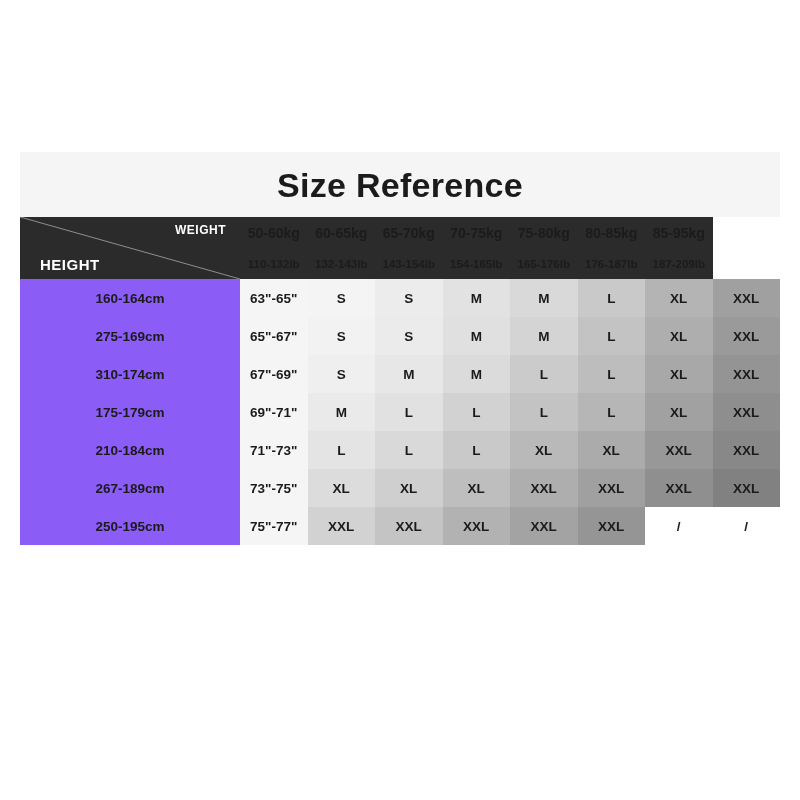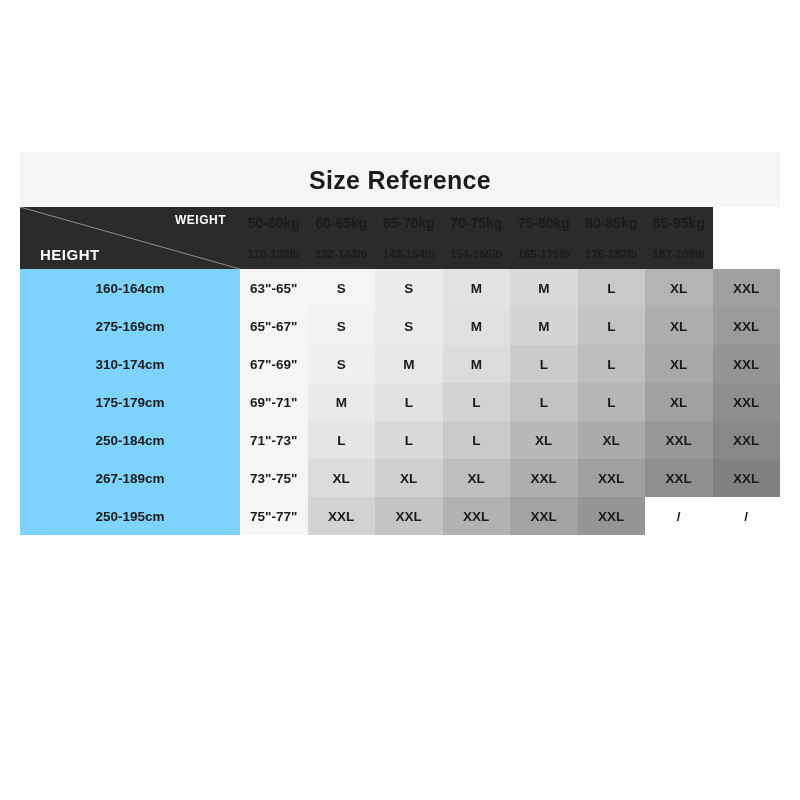--- a/index.html
+++ b/index.html
@@ -22,21 +22,21 @@
     left: 20px;
     top: 152px;
     width: 760px;
   }
   .title-bar {
     background: #f5f5f5;
     text-align: center;
     padding: 14px 0 12px 0;
   }
   .title-bar .title {
-    font-size: 25px;
+    font-size: 34px;
     font-weight: bold;
     color: #1b1b1b;
     letter-spacing: 0.3px;
   }
   table.size-table {
     border-collapse: collapse;
     width: 760px;
     table-layout: fixed;
   }
   table.size-table td, table.size-table th {
@@ -88,21 +88,21 @@
     font-size: 15px;
     font-weight: bold;
     letter-spacing: 0.5px;
   }
   
   .row-h {
     height: 38px;
   }
   .cell-height {
     width: 105px;
-    background: #7dd3fc;
+    background: #8b5cf6;
     font-weight: bold;
     font-size: 13.5px;
     border-right: 1px dashed #bdbdbd;
     border-bottom: 1px dashed #d4d4d4;
   }
   .cell-inch {
     width: 115px;
     background: #f5f5f5;
     font-weight: bold;
     font-size: 13.5px;
@@ -204,21 +204,21 @@
             <td class="cell-inch">69"-71"</td>
             <td class="cell-size" style="background: rgb(234, 234, 234);">M</td>
             <td class="cell-size" style="background: rgb(225, 225, 225);">L</td>
             <td class="cell-size" style="background: rgb(210, 210, 210);">L</td>
             <td class="cell-size" style="background: rgb(195, 195, 195);">L</td>
             <td class="cell-size" style="background: rgb(182, 182, 182);">L</td>
             <td class="cell-size" style="background: rgb(161, 161, 161);">XL</td>
             <td class="cell-size last" style="background: rgb(142, 142, 142);">XXL</td>
           </tr>
           <tr class="row-h">
-            <td class="cell-height">250-184cm</td>
+            <td class="cell-height">210-184cm</td>
             <td class="cell-inch">71"-73"</td>
             <td class="cell-size" style="background: rgb(228, 228, 228);">L</td>
             <td class="cell-size" style="background: rgb(217, 217, 217);">L</td>
             <td class="cell-size" style="background: rgb(201, 201, 201);">L</td>
             <td class="cell-size" style="background: rgb(185, 185, 185);">XL</td>
             <td class="cell-size" style="background: rgb(171, 171, 171);">XL</td>
             <td class="cell-size" style="background: rgb(152, 152, 152);">XXL</td>
             <td class="cell-size last" style="background: rgb(136, 136, 136);">XXL</td>
           </tr>
           <tr class="row-h">

